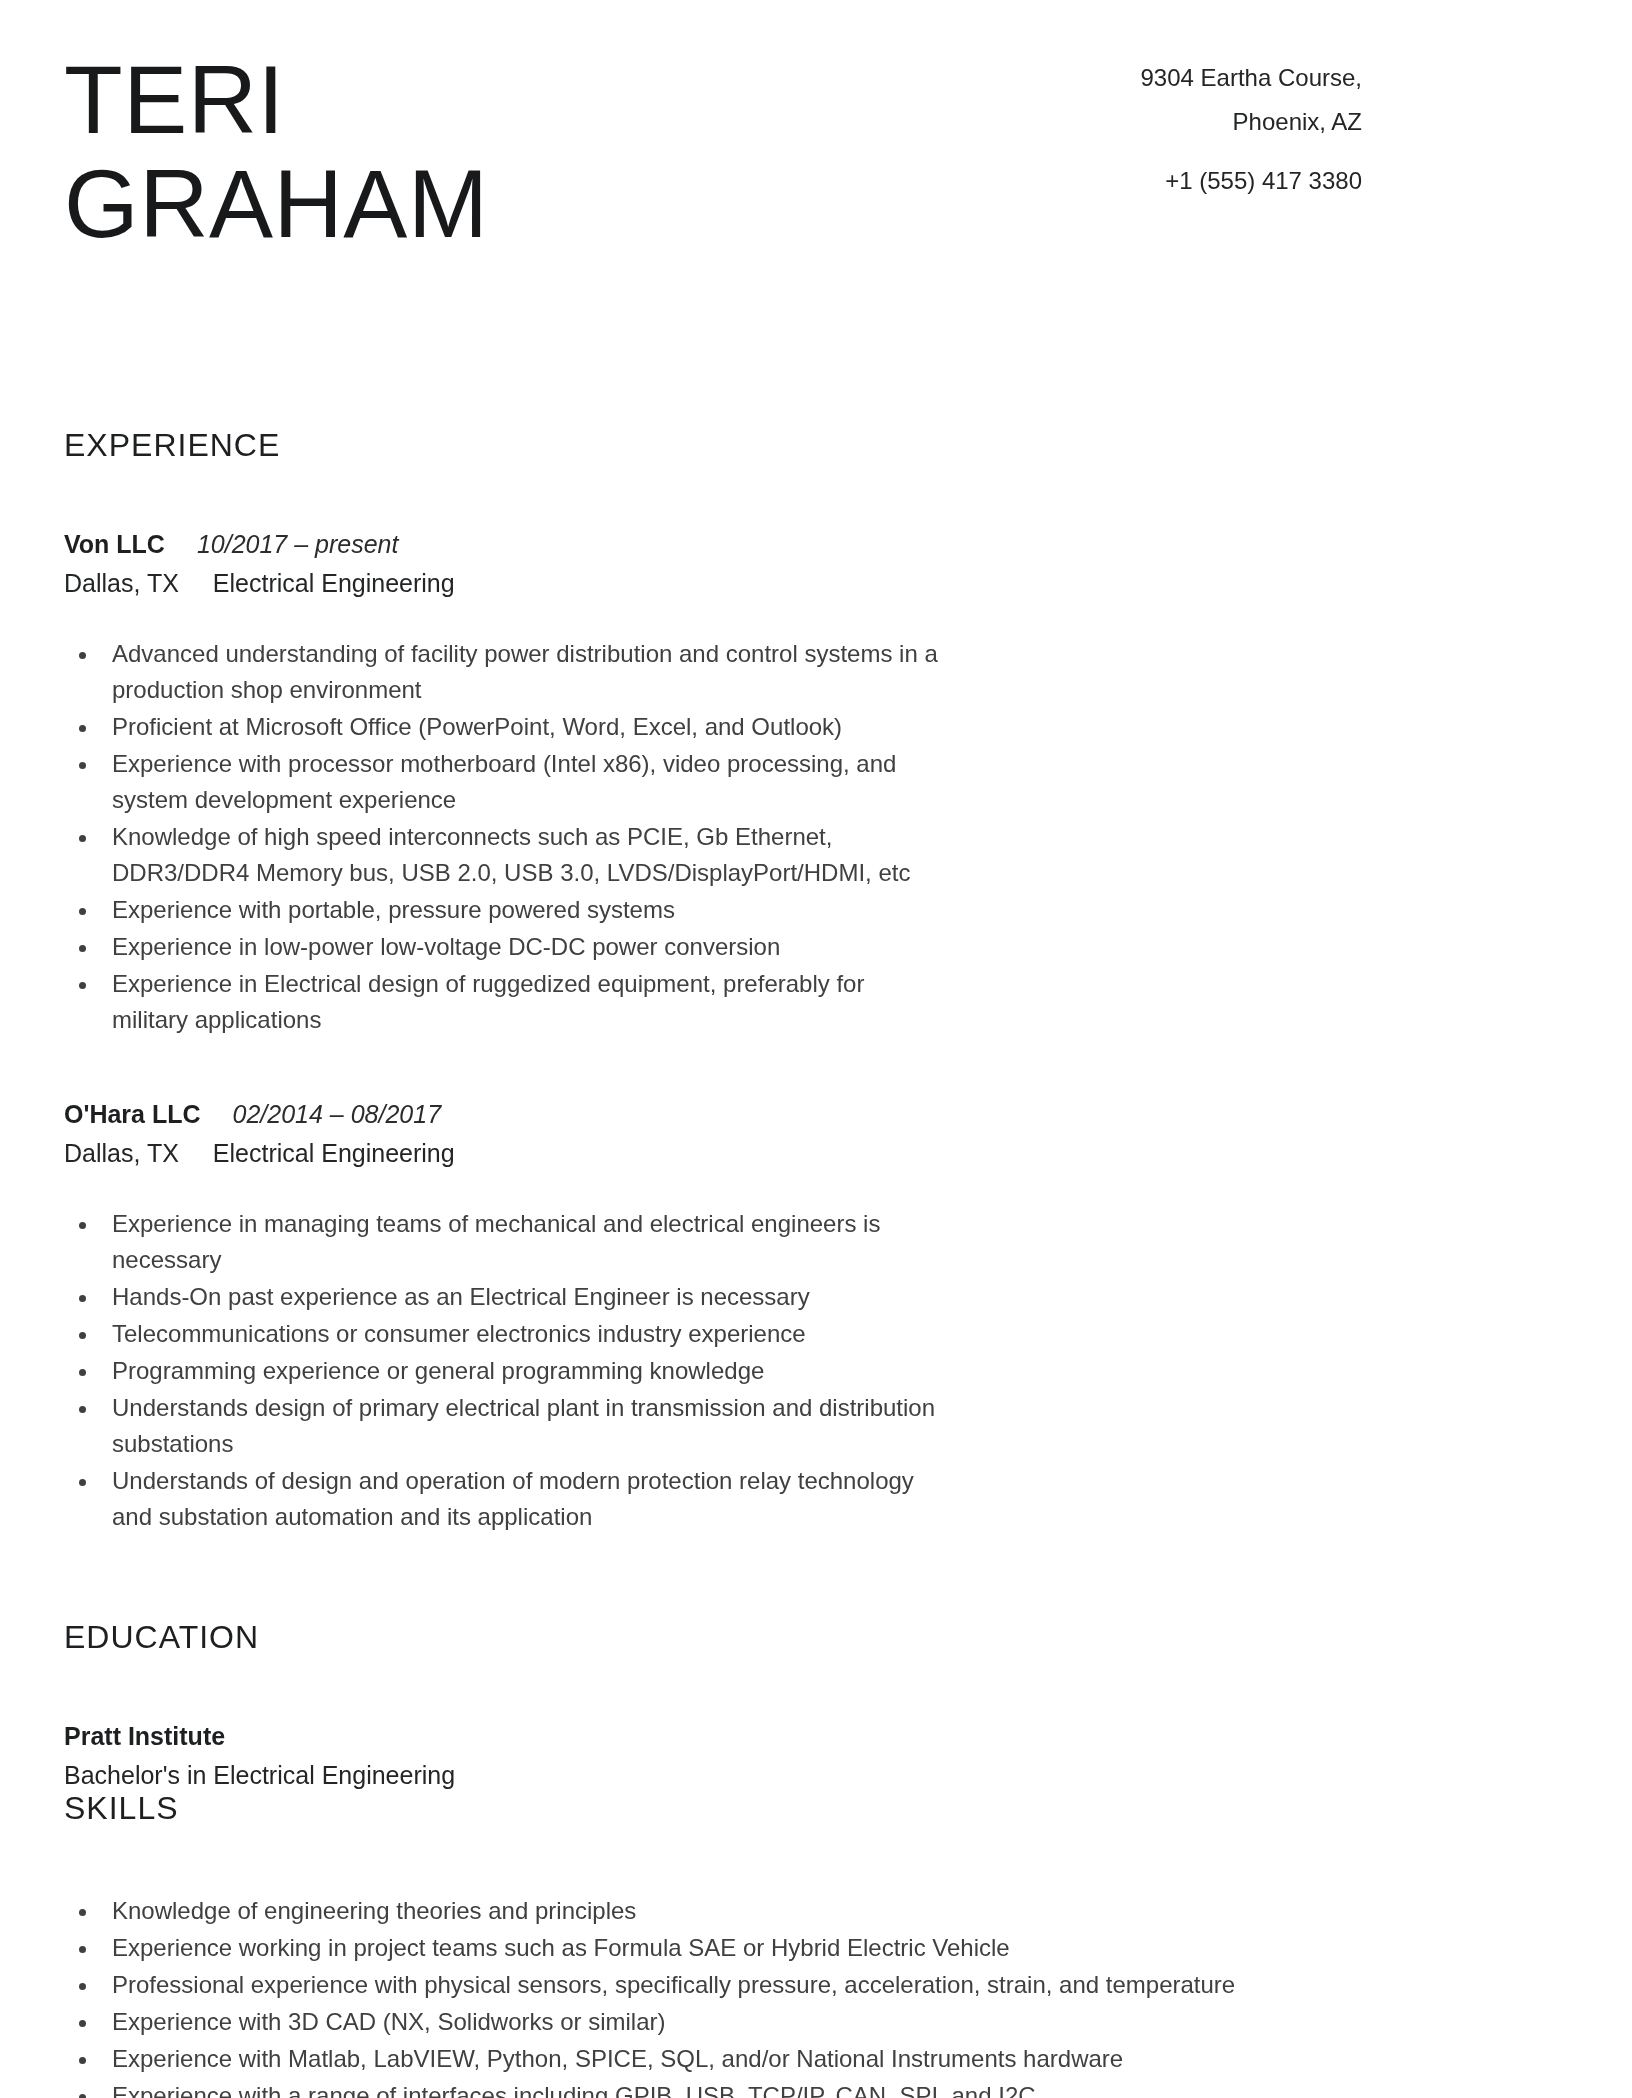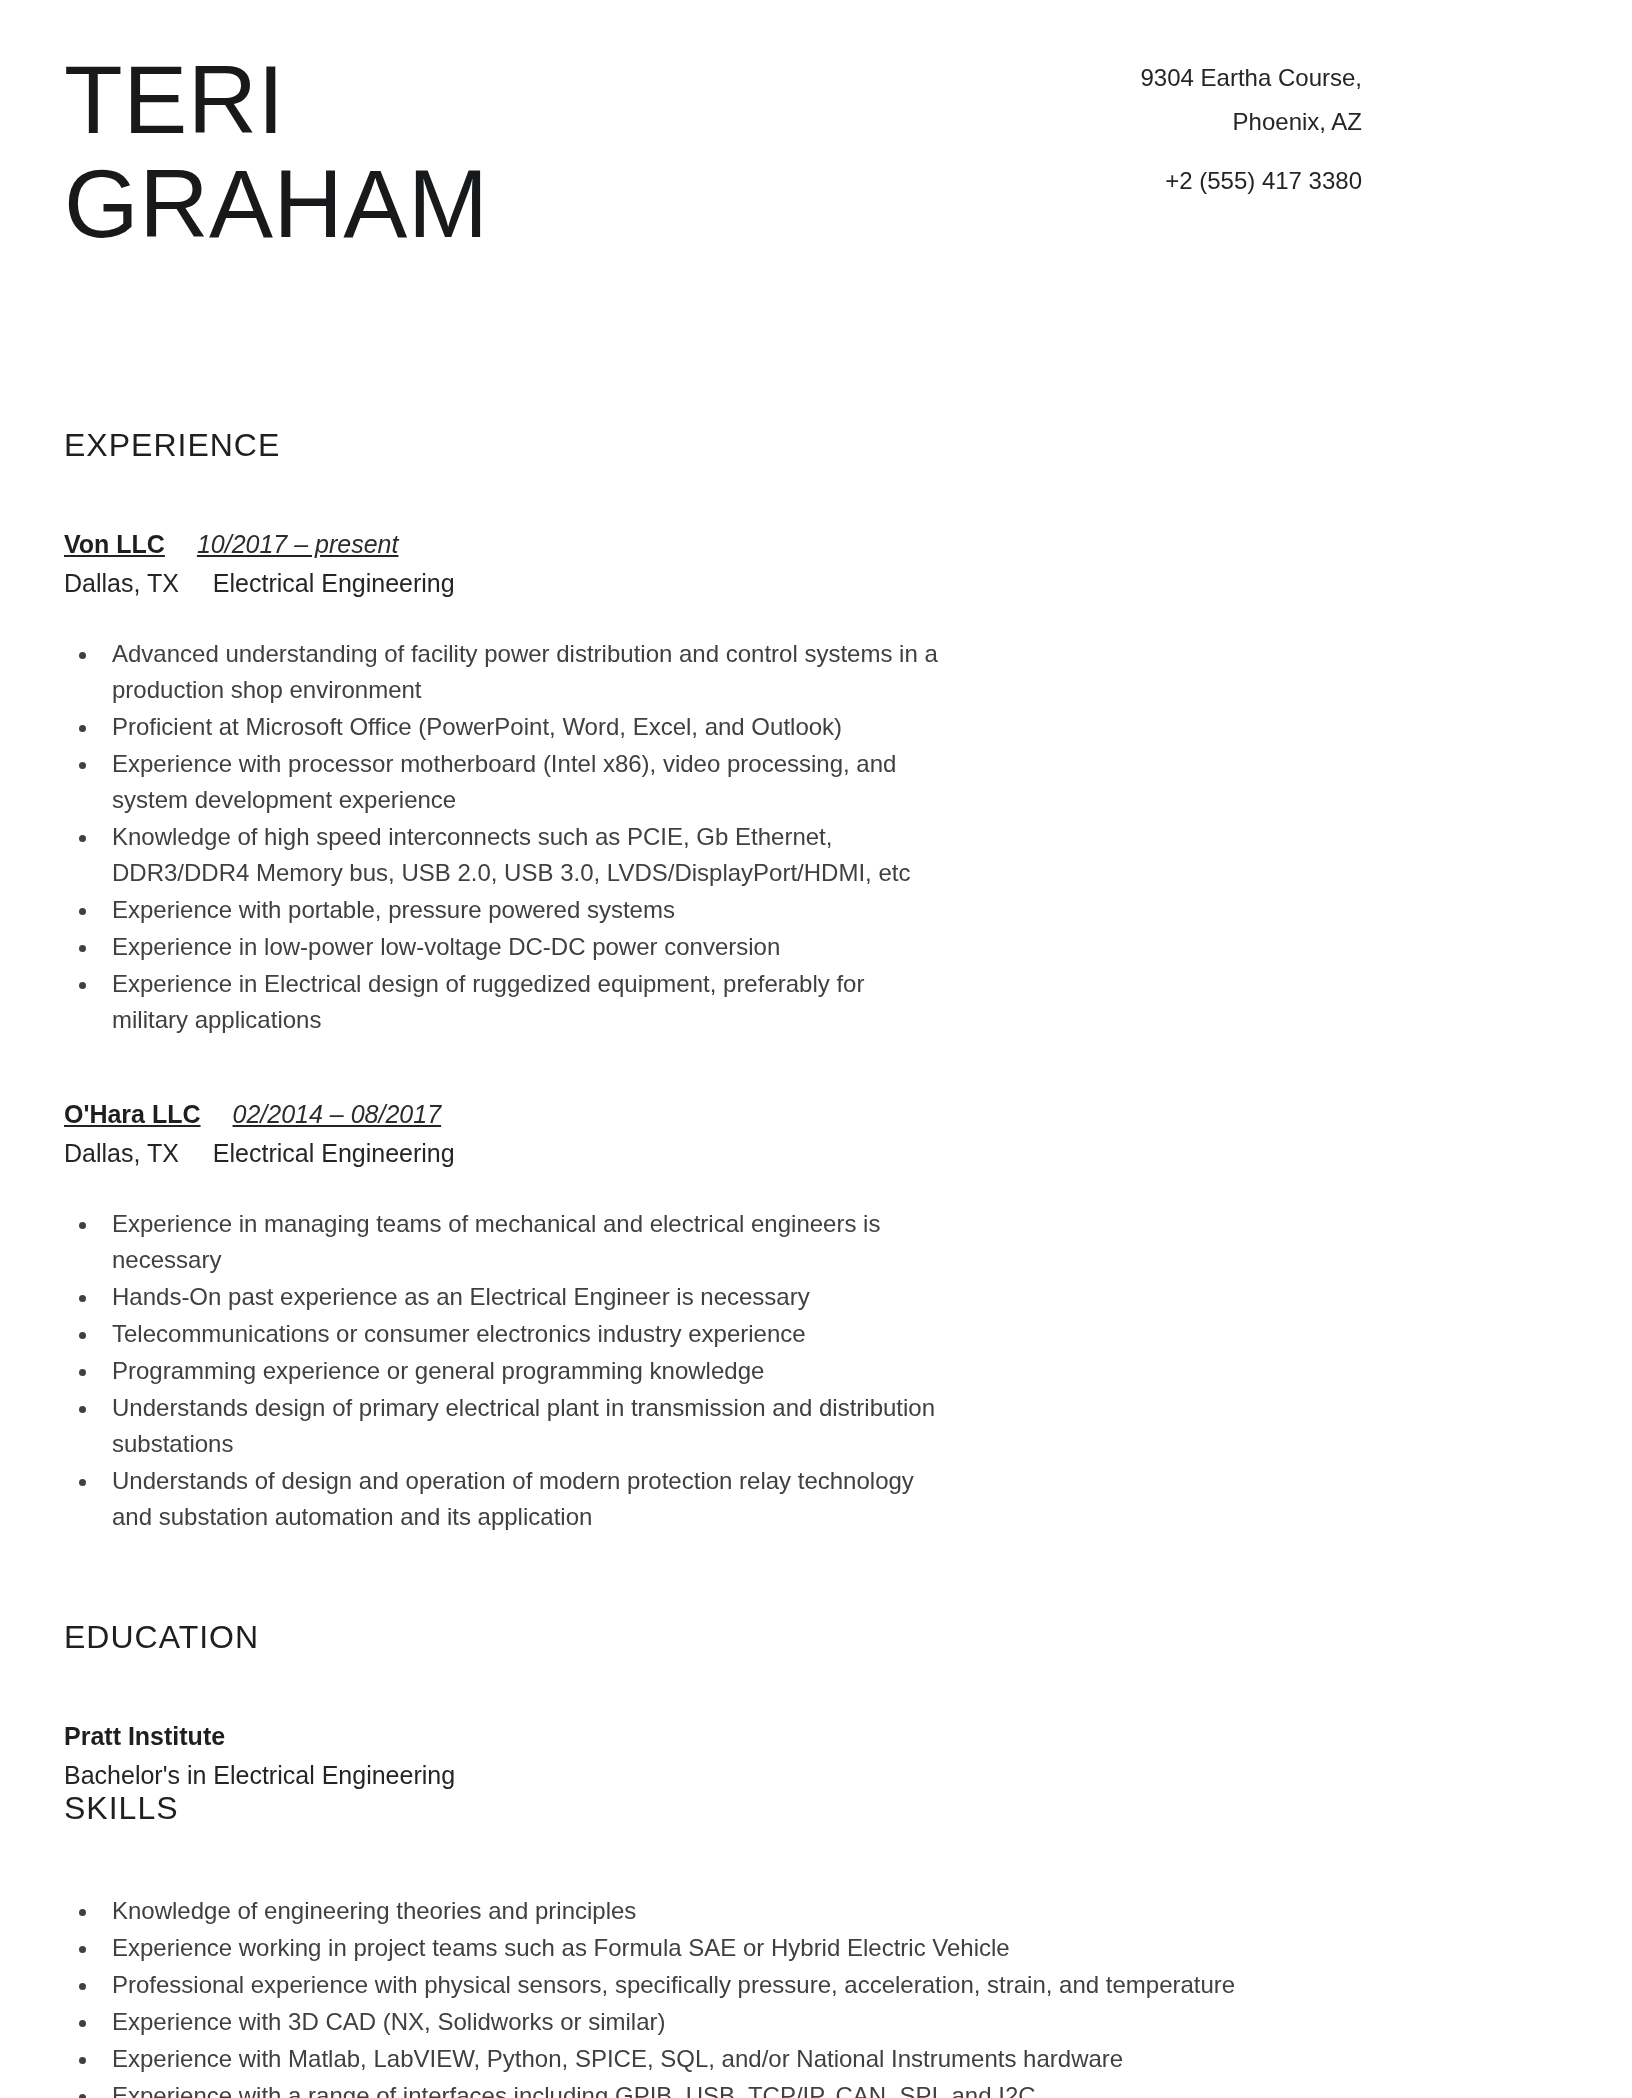--- a/index.html
+++ b/index.html
@@ -57,21 +57,20 @@
     color: #1d1f21;
   }
 
   
   .job + .job { margin-top: 62px; }
   .job-head {
     display: flex;
     align-items: baseline;
     gap: 32px;
     font-size: 25px;
-    text-decoration: underline;
   }
   .company { font-weight: 700; color: #1d1f21; }
   .dates   { font-style: italic; color: #2a2c2e; }
   .job-sub {
     display: flex;
     gap: 34px;
     margin-top: 10px;
     font-size: 25px;
     color: #232527;
   }
@@ -102,21 +101,21 @@
 <div class="page">
 
   <header class="top-header">
     <h1 class="name">
       <span>TERI</span><br>
       <span>GRAHAM</span>
     </h1>
     <div class="contact">
       <div>9304 Eartha Course,</div>
       <div>Phoenix, AZ</div>
-      <div class="phone">+2 (555) 417 3380</div>
+      <div class="phone">+1 (555) 417 3380</div>
     </div>
   </header>
 
   <main class="columns">
 
     <section class="col-left">
       <h2 class="section-heading">EXPERIENCE</h2>
 
       <article class="job">
         <div class="job-head">

